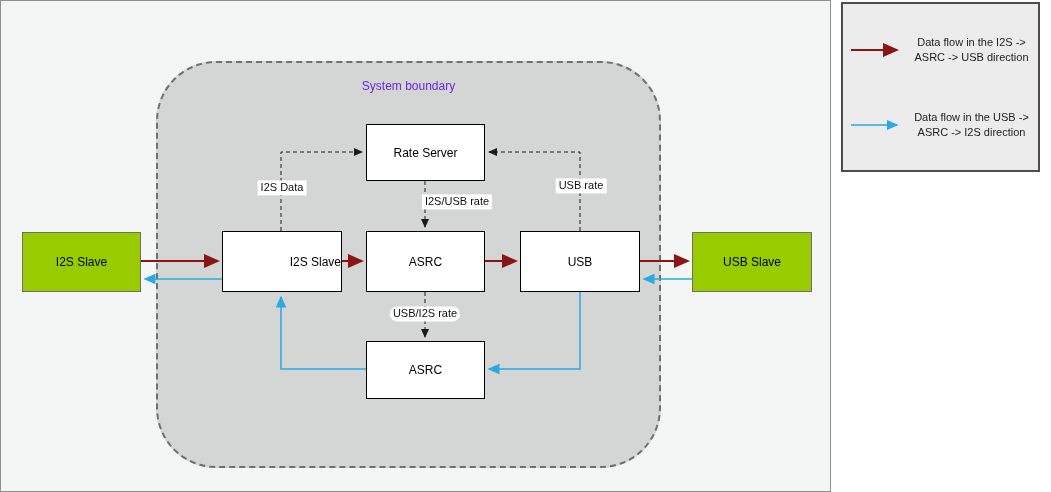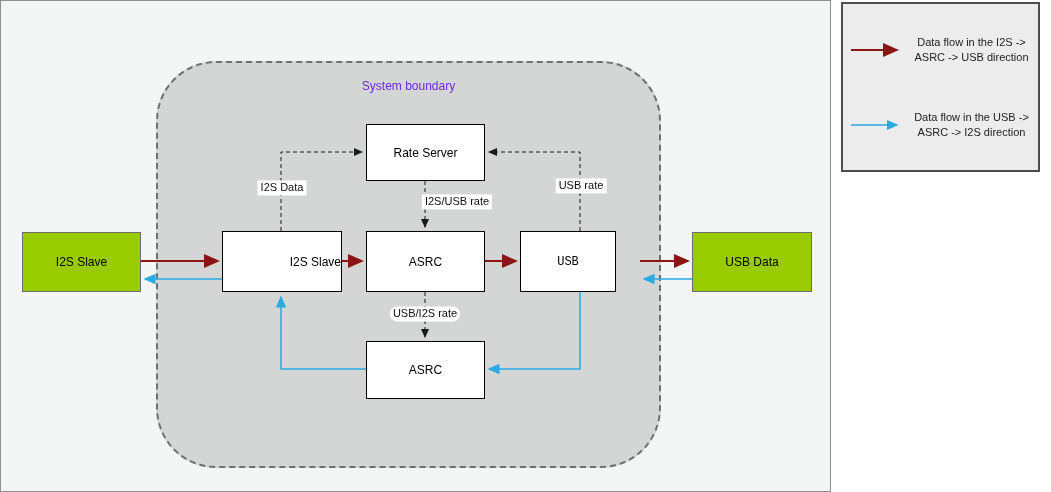--- a/index.html
+++ b/index.html
@@ -91,34 +91,34 @@
     </div>
 
     <div class="node" style="left:221px; top:230px; width:120px; height:61px;justify-content:flex-end;">
       <span>I2S Slave</span>
     </div>
 
     <div class="node" style="left:365px; top:230px; width:119px; height:61px;">
       <span>ASRC</span>
     </div>
 
-    <div class="node" style="left:519px; top:230px; width:96px; height:61px;font-family:Liberation Mono, monospace;">
+    <div class="node" style="left:519px; top:230px; width:120px; height:61px;">
       <span>USB</span>
     </div>
 
     <div class="node" style="left:365px; top:340px; width:119px; height:58px;">
       <span>ASRC</span>
     </div>
 
     <div class="node endpoint" style="left:21px; top:231px; width:119px; height:60px;">
       <span>I2S Slave</span>
     </div>
 
     <div class="node endpoint" style="left:691px; top:231px; width:120px; height:60px;">
-      <span>USB Data</span>
+      <span>USB Slave</span>
     </div>
 
     <div class="chip" style="left:281px; top:187px;">I2S Data</div>
     <div class="chip" style="left:580px; top:185px;">USB rate</div>
     <div class="chip" style="left:424px; top:201px;margin-left:32px;">I2S/USB rate</div>
     <div class="chip" style="left:424px; top:313px;border-radius:7px;">USB/I2S rate</div>
 
   </div>
 
   <aside class="legend">

